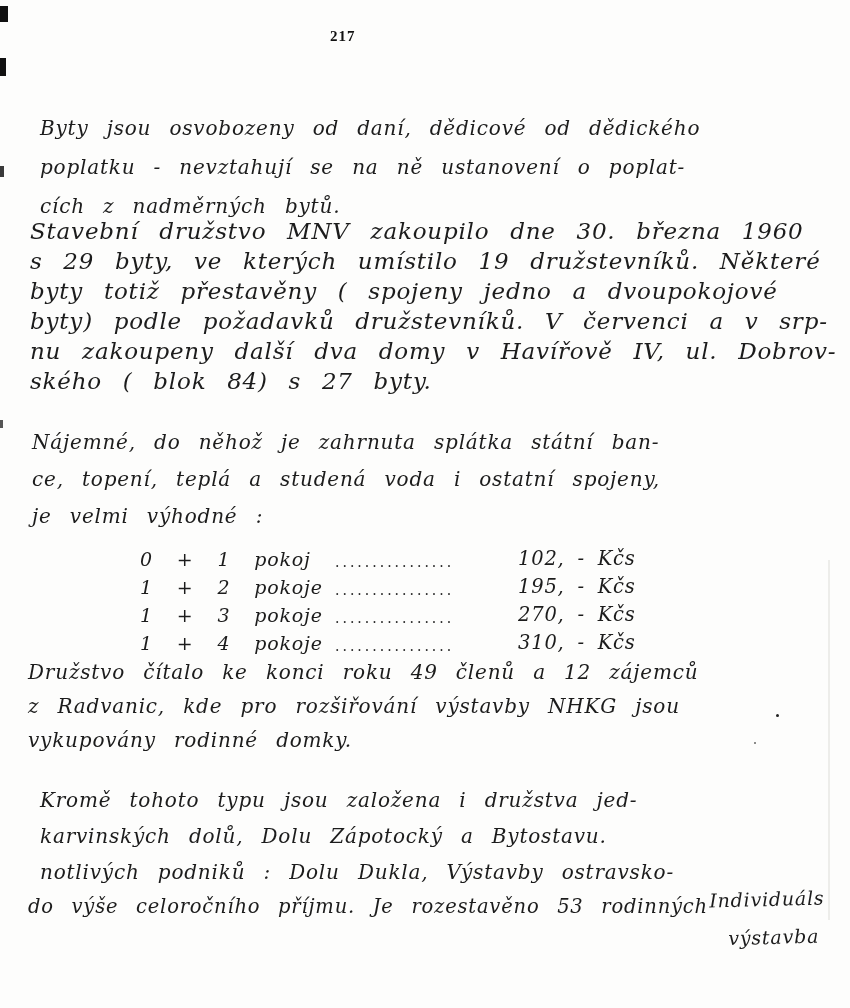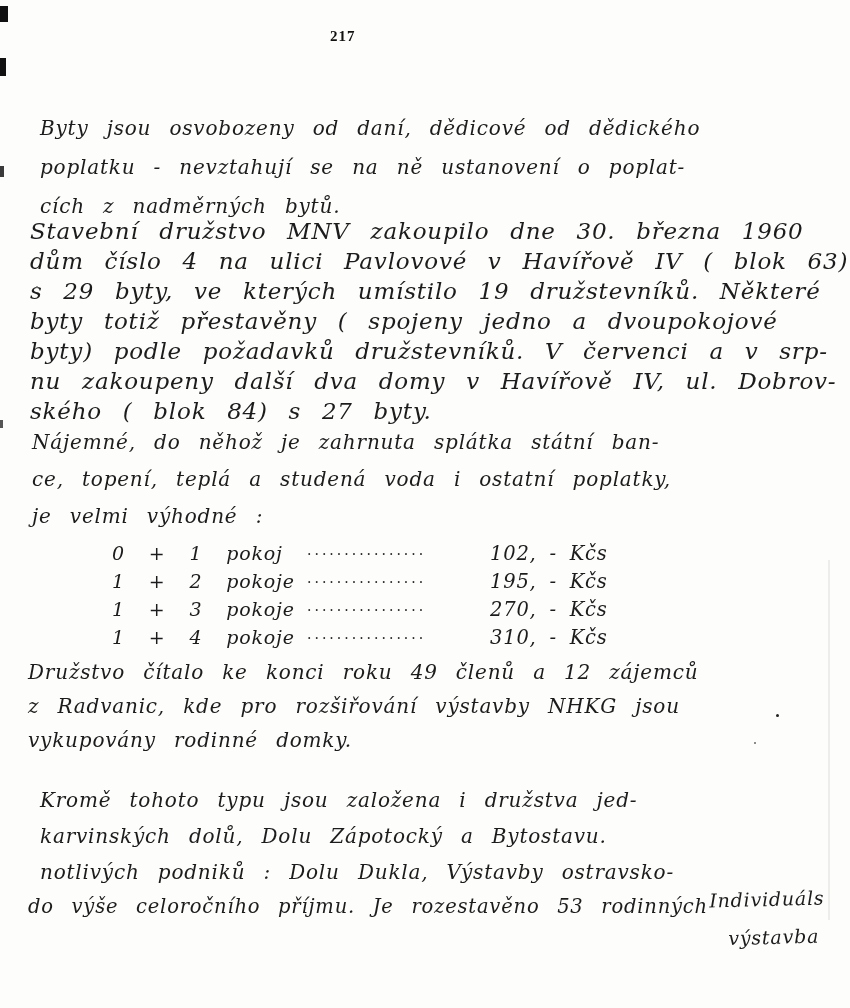--- a/index.html
+++ b/index.html
@@ -36,22 +36,23 @@
   .para { position: absolute; }
   .p1 .line { height: 39px; }
   .p2 .line { height: 30px; font-size: 23px; }
   .p3 .line { height: 37px; }
   .p4 .line { height: 34px; }
   .p5 .line { height: 36px; }
   .p6 .line { height: 36px; font-size: 19.5px; }
   .rent-table { position: absolute; left: 112px; top: 542px; }
   .trow {
     display: flex;
-    align-items: flex-start;
+    align-items: flex-end;
     height: 28px;
+    margin-left: 28px;
   }
   .trow .tlabel {
     width: 195px;
     font-size: 19px;
     word-spacing: 0.9em;
   }
   .trow .tdots {
     width: 165px;
     overflow: hidden;
     font-style: normal;
@@ -83,31 +84,30 @@
   <div class="pageno" style="left:330px; top:28px;">217</div>
 
   <div class="para p1" style="left:40px; top:108px;margin-top:8px;">
     <div class="hw line">Byty jsou osvobozeny od daní, dědicové od dědického</div>
     <div class="hw line">poplatku - nevztahují se na ně ustanovení o poplat-</div>
     <div class="hw line">cích z nadměrných bytů.</div>
   </div>
 
   <div class="para p2" style="left:30px; top:218px;">
     <div class="hw line">Stavební družstvo MNV zakoupilo dne 30. března 1960</div>
-    <div class="hw line">dům číslo 4 na ulici Pavlovové v Havířově IV ( blok 63)</div>
     <div class="hw line">s 29 byty, ve kterých umístilo 19 družstevníků. Některé</div>
     <div class="hw line">byty totiž přestavěny ( spojeny jedno a dvoupokojové</div>
     <div class="hw line">byty) podle požadavků družstevníků. V červenci a v srp-</div>
     <div class="hw line">nu zakoupeny další dva domy v Havířově IV, ul. Dobrov-</div>
     <div class="hw line">ského ( blok 84) s 27 byty.</div>
   </div>
 
   <div class="para p3" style="left:32px; top:430px;">
     <div class="hw line">Nájemné, do něhož je zahrnuta splátka státní ban-</div>
-    <div class="hw line">ce, topení, teplá a studená voda i ostatní poplatky,</div>
+    <div class="hw line">ce, topení, teplá a studená voda i ostatní spojeny,</div>
     <div class="hw line">je velmi výhodné :</div>
   </div>
 
   <div class="rent-table">
     <div class="trow">
       <span class="hw tlabel">0 + 1 pokoj</span>
       <span class="hw tdots">................</span>
       <span class="hw tvalue">102, - Kčs</span>
     </div>
     <div class="trow">

